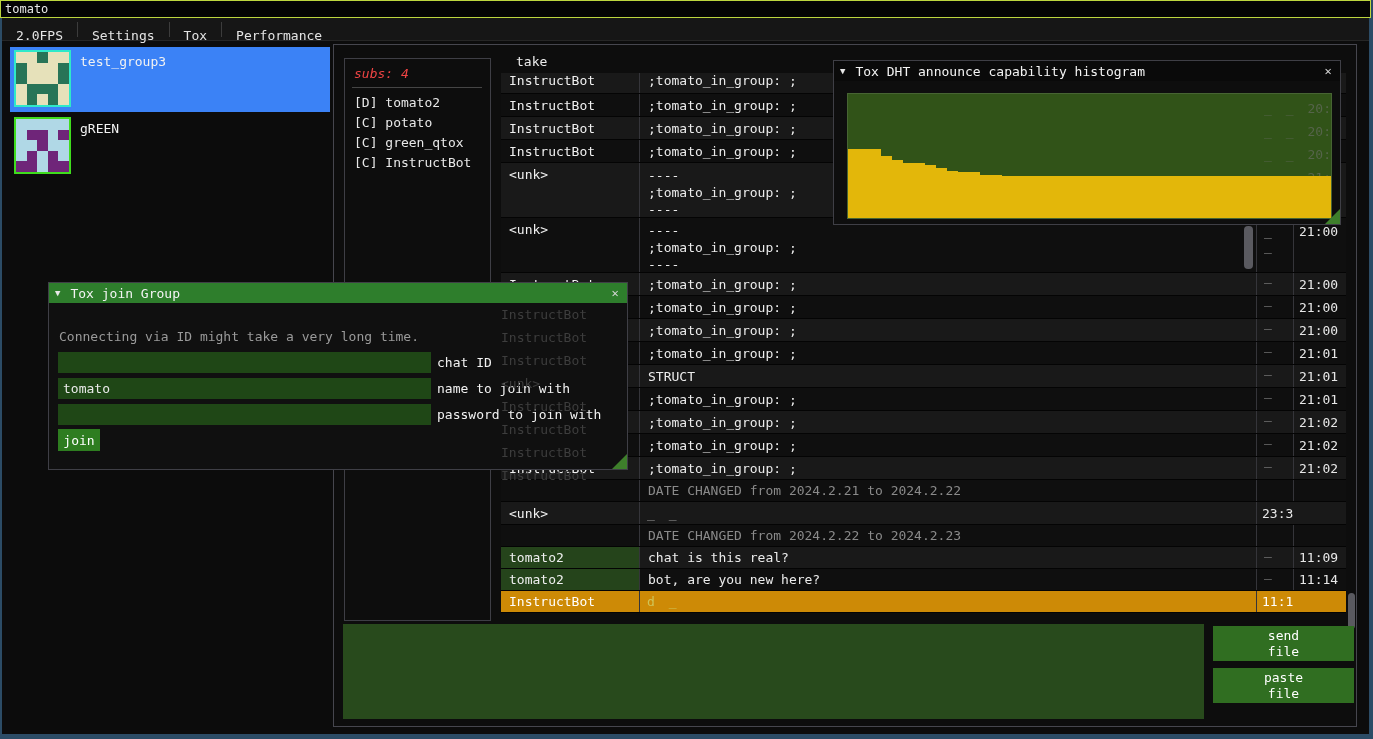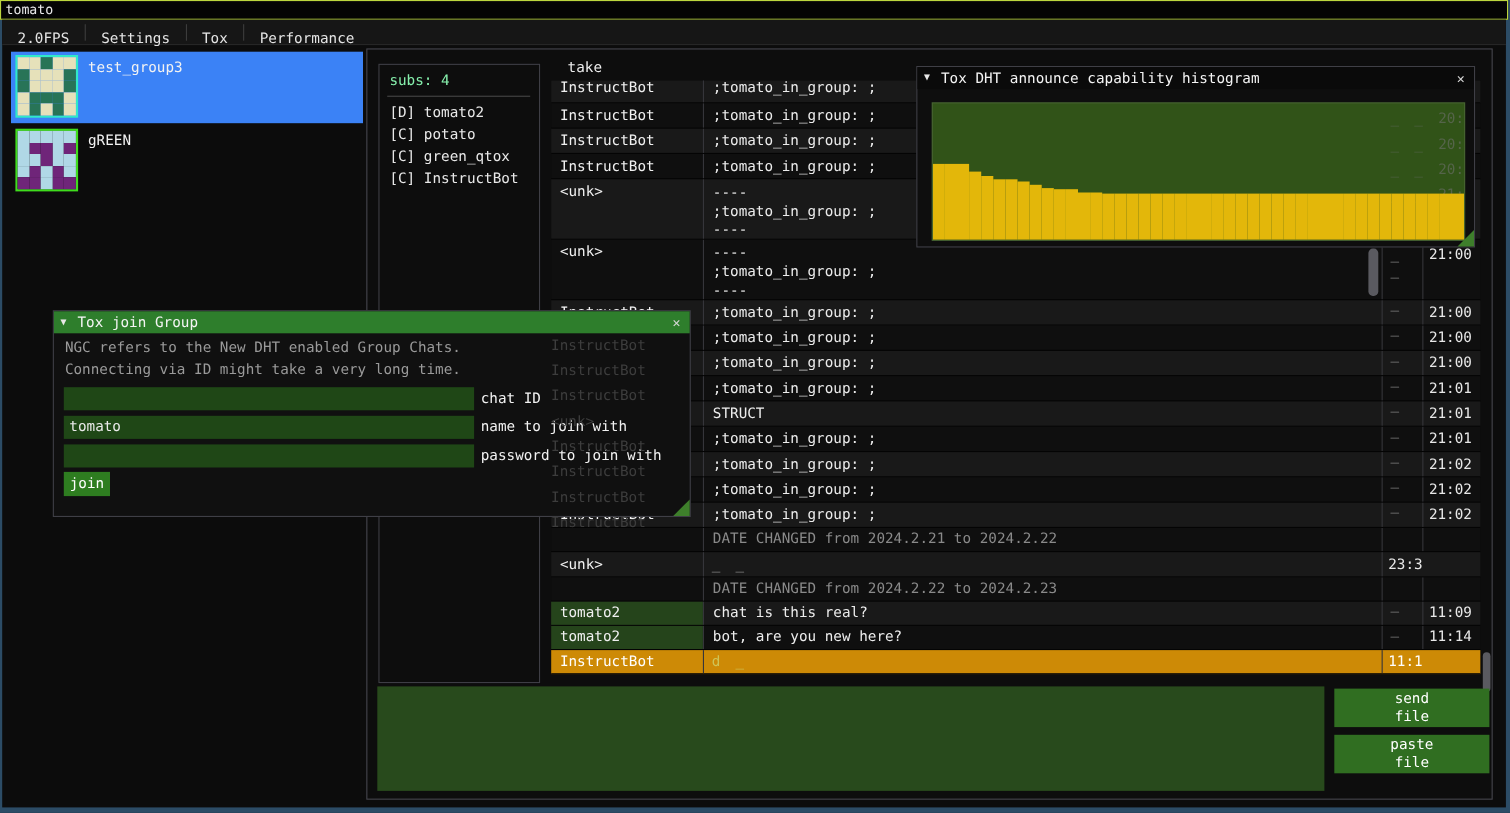--- a/index.html
+++ b/index.html
@@ -41,21 +41,21 @@
   .contact-label { position:absolute; left:70px; top:7px; color:#f2f2f2; }
   
   .chatwin {
     position:absolute; left:331px; top:26px; width:1024px; height:683px;
     background:#0d0d0d; border:1px solid #46464e;
   }
   .subs {
     position:absolute; left:10px; top:13px; width:147px; height:563px;
     background:#0d0d0d; border:1px solid #3e3e45;
   }
-  .subs-header { position:absolute; left:9px; top:7px; color:#86efac; }
+  .subs-header { position:absolute; left:9px; top:7px; color:#ef4444;font-style:italic; }
   .subs-sep { position:absolute; left:7px; top:28px; width:130px; height:1px; background:#454545; }
   .member { position:absolute; left:9px; color:#e8e8e8; white-space:nowrap; }
   .tab-label { position:absolute; left:176px; top:8px; color:#ededed; padding:1px 6px; }
   
   .mtable {
     position:absolute; left:167px; top:28px; width:845px; height:540px; overflow:hidden;
     background:#0b0b0b;
   }
   .trow {
     display:grid; grid-template-columns:138px 617px 37px 1fr;
@@ -503,21 +503,20 @@
 file</button>
     </div>
   </div>
 
   <div class="fwin joinwin">
     <div class="fwin-title">
       <span class="collapse-arrow">▼</span>
       <span>Tox join Group</span>
       <span class="win-close">✕</span>
     </div>
-    <div class="join-desc" style="top:26px;">NGC refers to the New DHT enabled Group Chats.</div>
     <div class="join-desc" style="top:46px;">Connecting via ID might take a very long time.</div>
 
     <input class="join-input" style="top: 69px;" value="">
     <div class="join-label" style="top:72px;">chat ID</div>
 
     <input class="join-input" style="top: 95px;" value="tomato">
     <div class="join-label" style="top:98px;">name to join with</div>
 
     <input class="join-input" style="top: 121px;" value="">
     <div class="join-label" style="top:124px;text-align:right;">password to join with</div>

